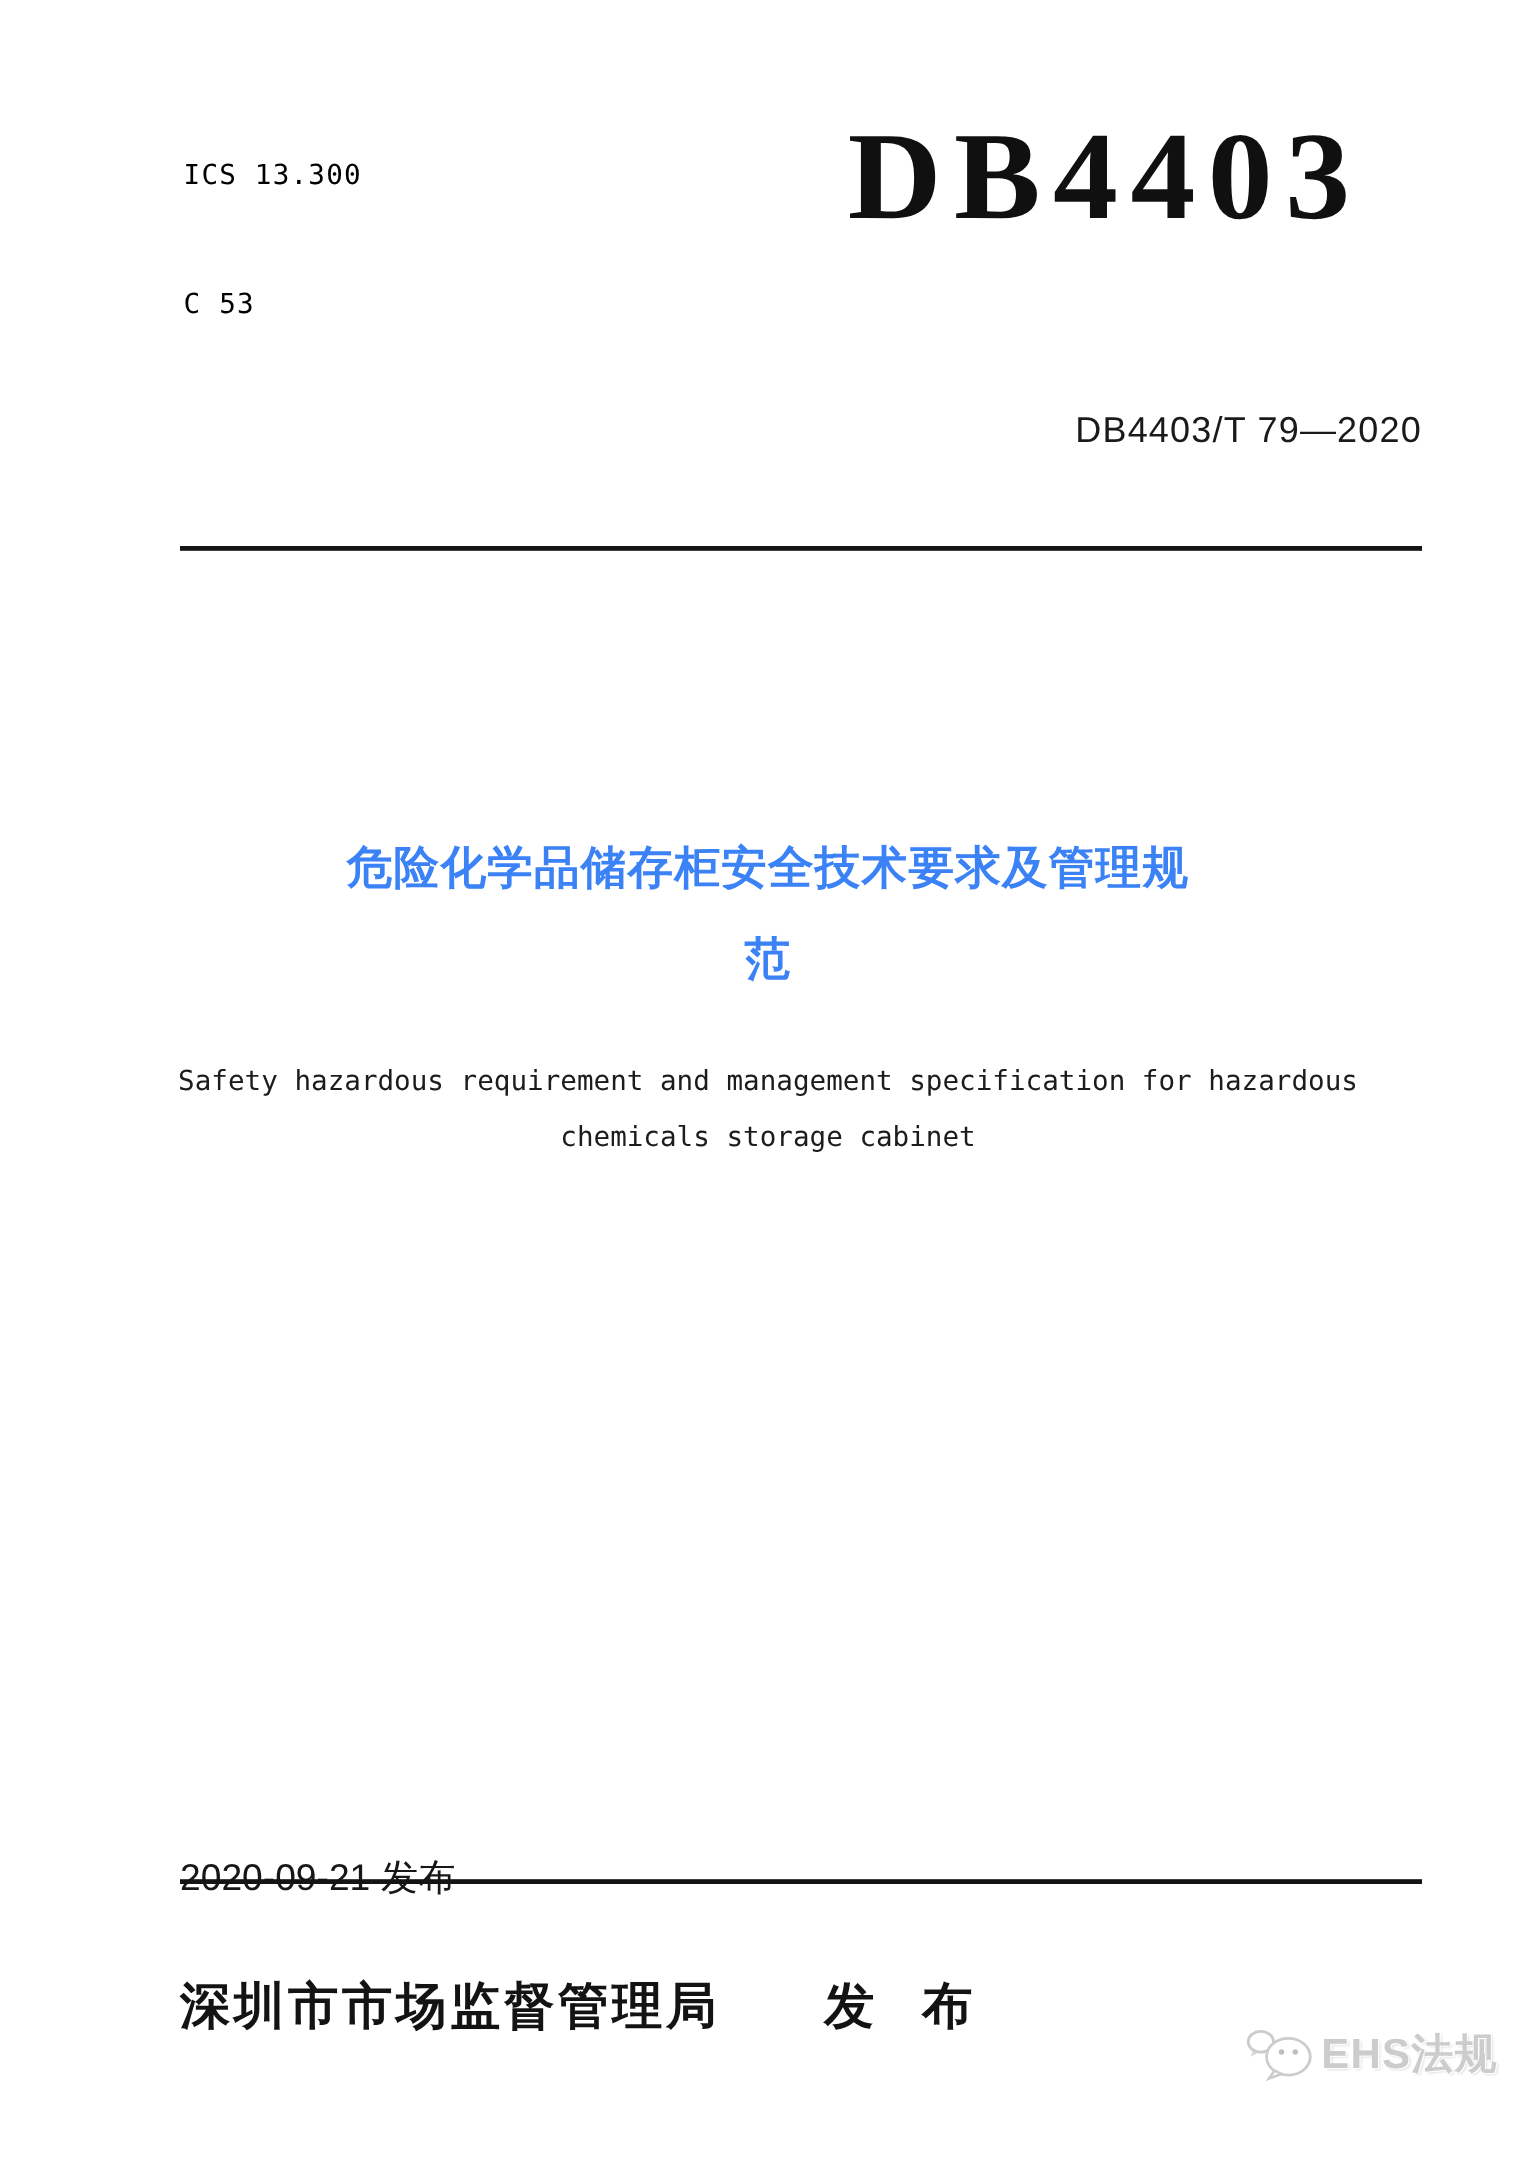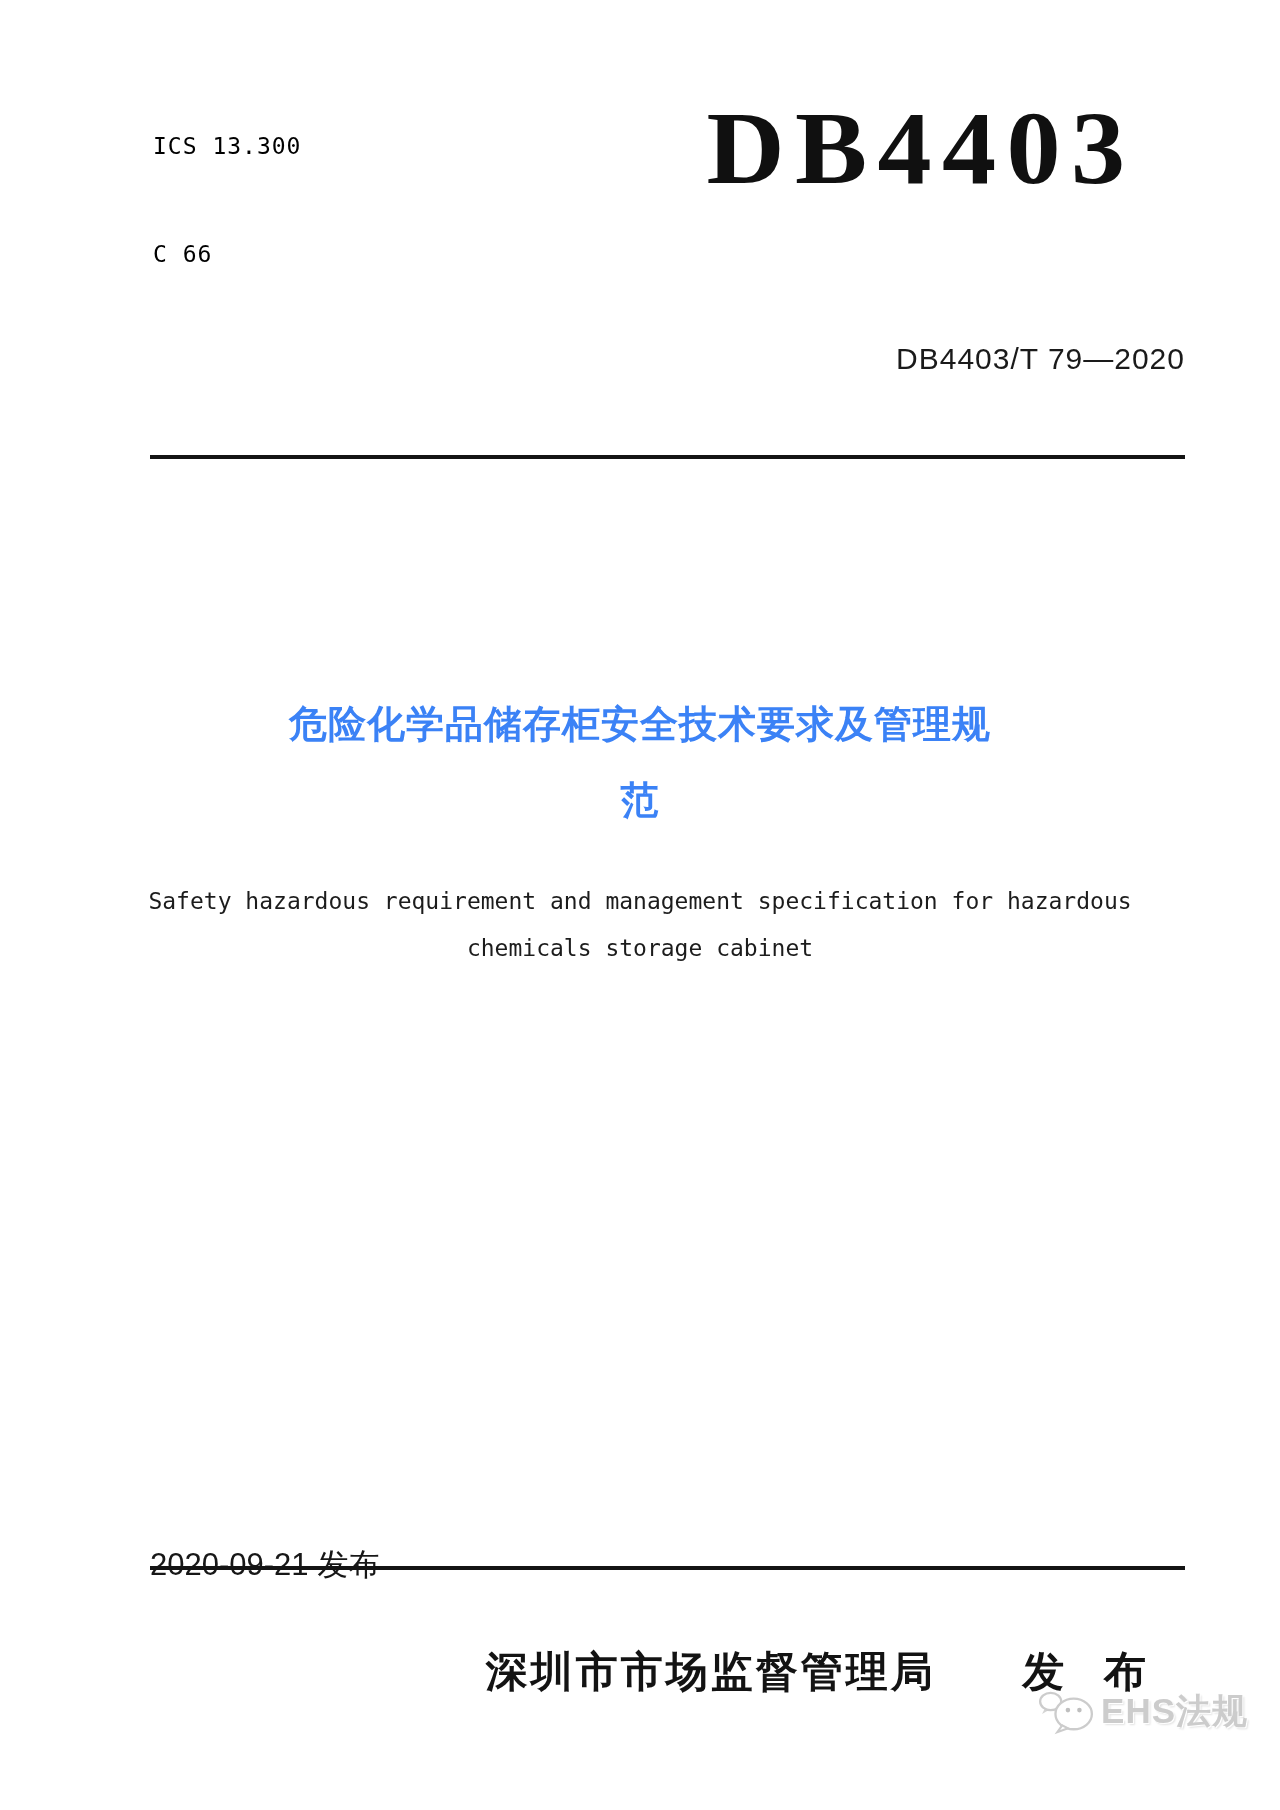--- a/index.html
+++ b/index.html
@@ -116,21 +116,21 @@
     top: 1566px;
     width: 1035px;
     height: 4px;
     background: #141414;
   }
   .publisher-row {
     position: absolute;
     left: 150px;
     top: 1644px;
     width: 1010px;
-    text-align: right;
+    text-align: left;
     font-size: 42px;
     font-weight: 700;
     letter-spacing: 3px;
     color: #131313;
     white-space: nowrap;
   }
   .publish-label {
     margin-left: 72px;
     letter-spacing: 14px;
   }
@@ -152,21 +152,21 @@
   }
   .wechat-icon svg { display: block; }
 </style>
 </head>
 <body>
 
 <div class="page">
 
   <div class="ics-block">
     <div>ICS 13.300</div>
-    <div>C 66</div>
+    <div>C 53</div>
   </div>
 
   <div class="db-logo">DB4403</div>
 
 
   <div class="standard-number">DB4403/T 79—2020</div>
 
   <div class="header-rule"></div>
 
   <div class="doc-title">

